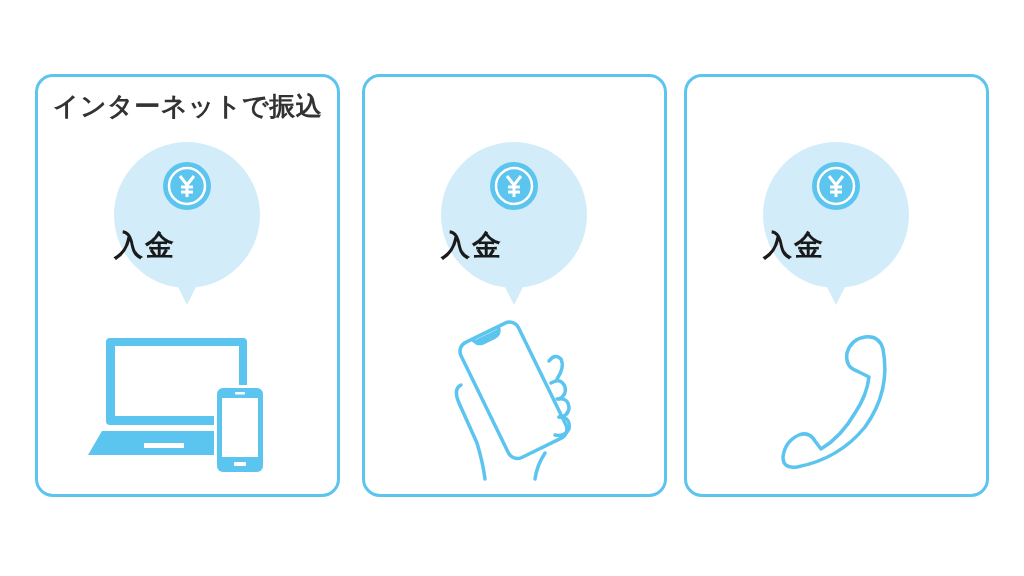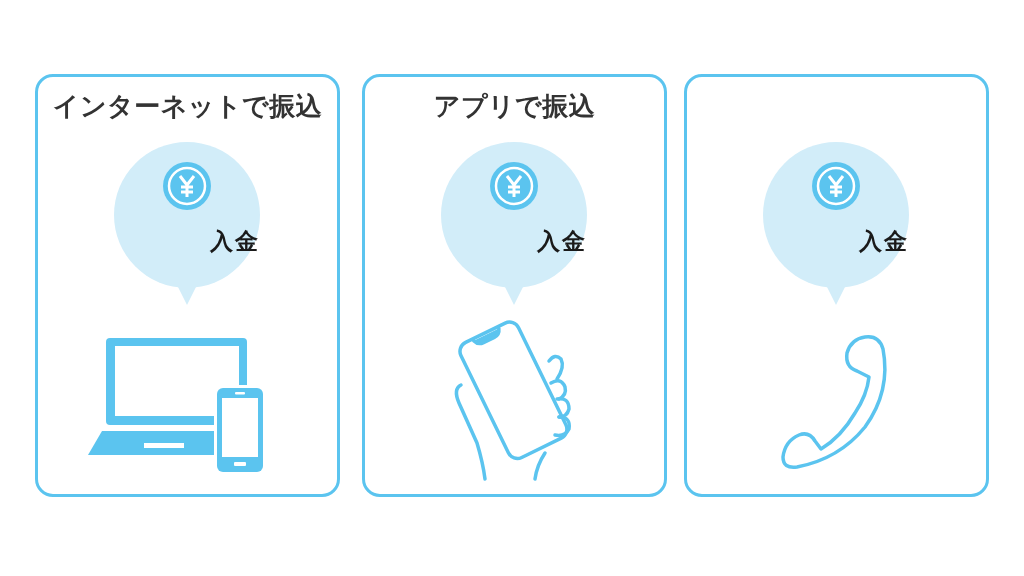--- a/index.html
+++ b/index.html
@@ -55,22 +55,22 @@
     left: 49px;
     top: 20px;
     width: 48px;
     height: 48px;
   }
   .deposit-label {
     position: absolute;
     left: 0;
     right: 0;
     top: 84px;
-    text-align: right;
-    font-size: 23px;
+    text-align: left;
+    font-size: 29px;
     font-weight: bold;
     color: #1a1a1a;
     letter-spacing: 2px;
   }
   .illustration {
     position: absolute;
   }
 </style>
 </head>
 <body>
@@ -98,21 +98,20 @@
 
     <rect x="128" y="50" width="52" height="90" rx="7" fill="#ffffff"></rect>
     <rect x="131" y="53" width="46" height="84" rx="6" fill="#5bc4ef"></rect>
     <rect x="136" y="63" width="36" height="59" fill="#ffffff"></rect>
     <rect x="149" y="57" width="10" height="2.5" rx="1" fill="#ffffff"></rect>
     <rect x="148" y="127" width="12" height="4" rx="1" fill="#ffffff"></rect>
   </svg>
 </div>
 
 <div class="card" style="left:362px; width:305px;">
-  <div class="card-title">アプリで振込</div>
 
   <div class="bubble" style="left:76px; top:65px;">
     <svg class="coin" viewBox="0 0 48 48">
       <circle cx="24" cy="24" r="24" fill="#5bc4ef"></circle>
       <circle cx="24" cy="24" r="18" fill="none" stroke="#ffffff" stroke-width="2.5"></circle>
       <path d="M17 14 L24 23 L31 14 M24 23 V35 M18 25 H30 M18 30 H30" fill="none" stroke="#ffffff" stroke-width="3" stroke-linecap="butt"></path>
     </svg>
     <div class="deposit-label">入金</div>
   </div>
   <div class="bubble-tail" style="left:138px; top:206px;"></div>

